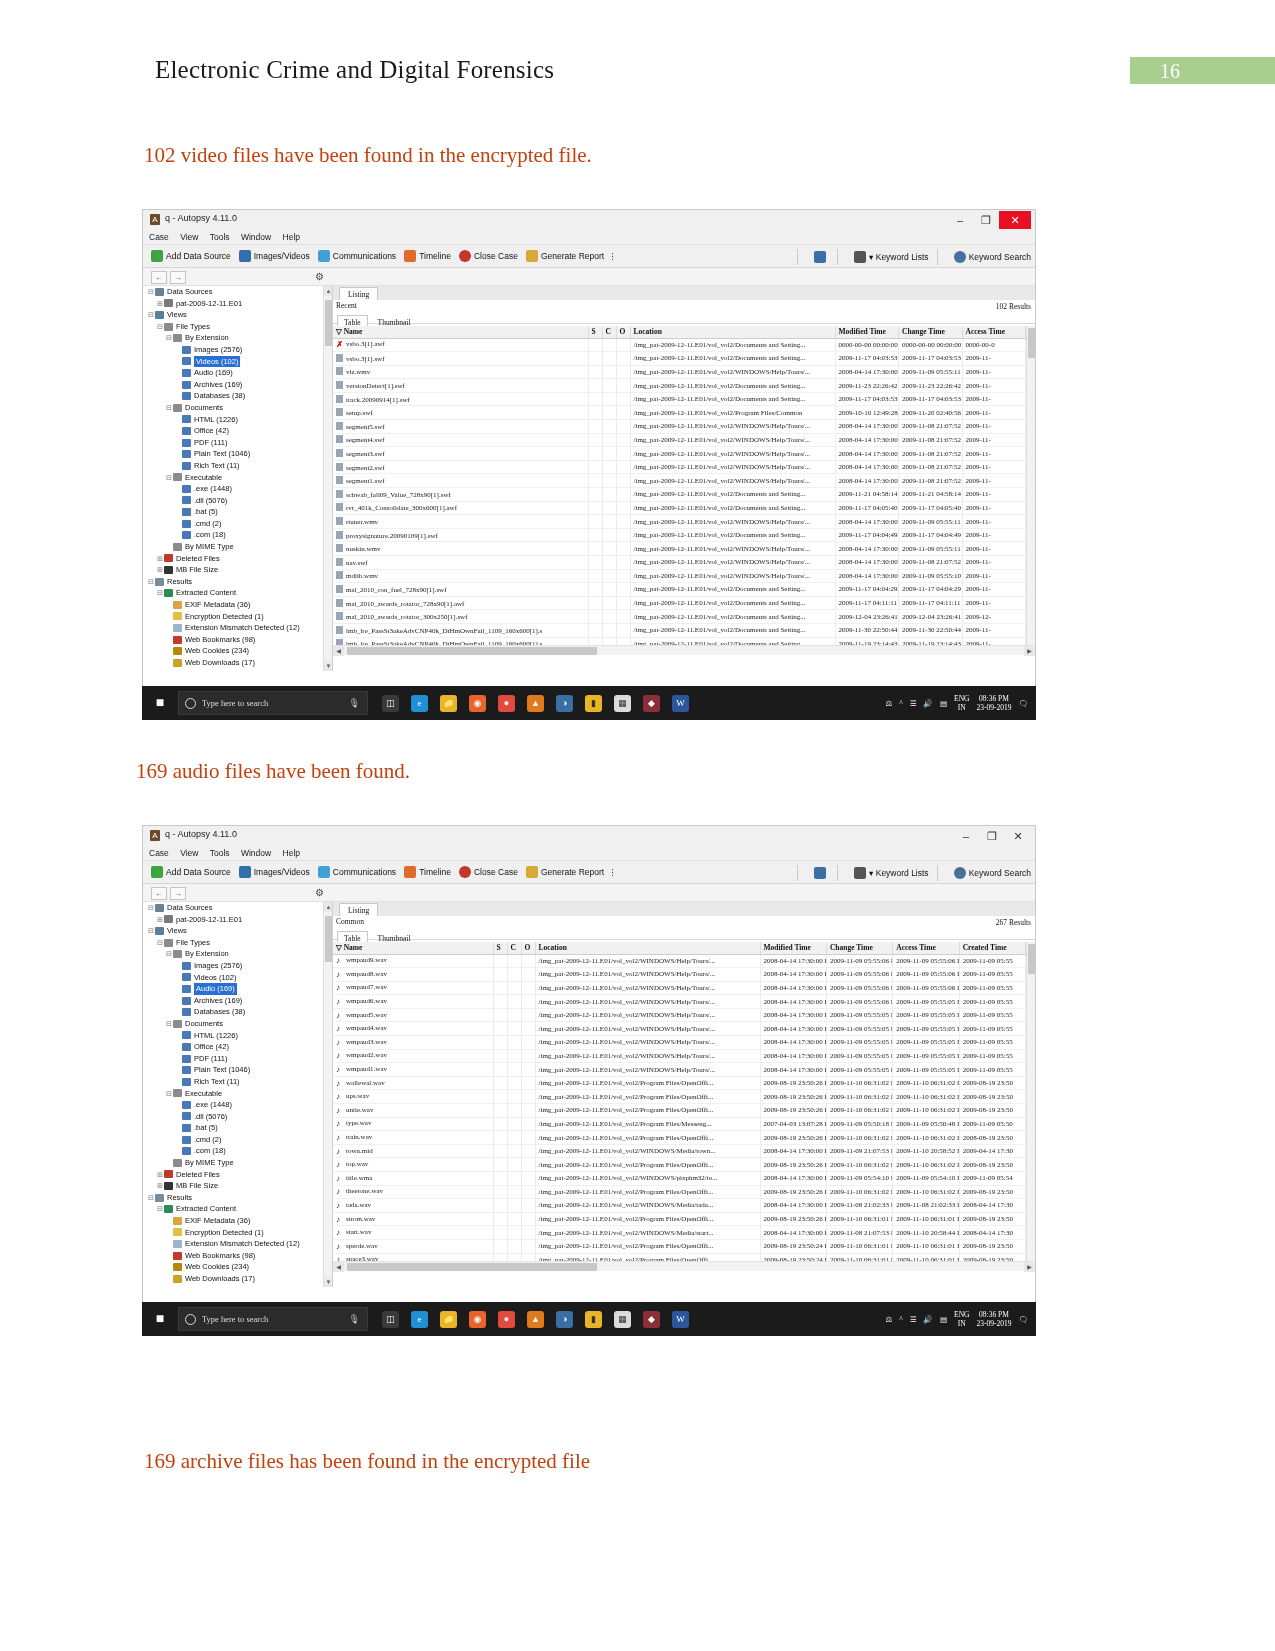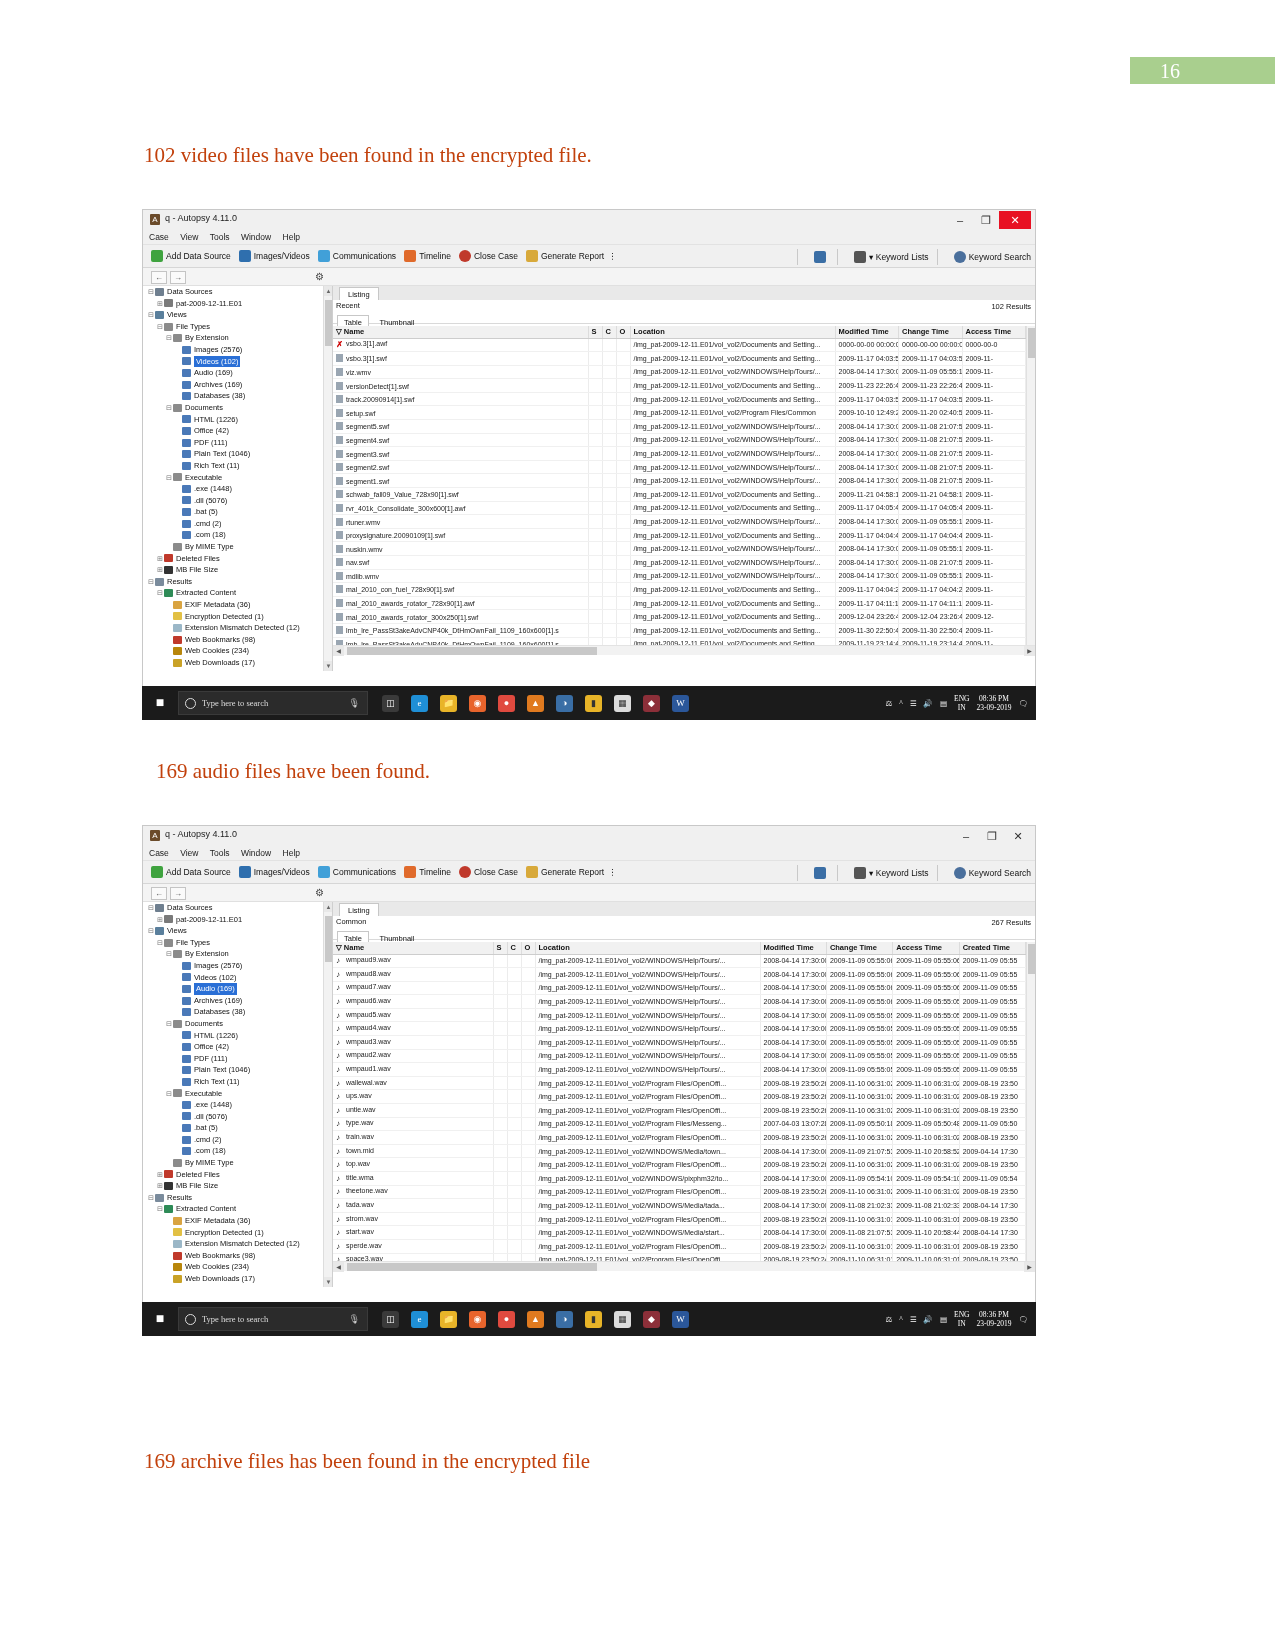--- a/index.html
+++ b/index.html
@@ -34,21 +34,21 @@
   }
 
   
   .para{
     position:absolute;
     font-family:"Liberation Serif", serif;
     font-size:21px; color:#c2410c;
     white-space:nowrap;
   }
   #para1{ left:144px; top:143px; }
-  #para2{ left:156px; top:759px; }
+  #para2{ left:136px; top:759px; }
   #para3{ left:144px; top:1449px; }
 
   
   .shot{
     position:absolute;
     background:#ffffff;
     border:1px solid #c8c8c8;
     font-family:"Liberation Sans", sans-serif;
     overflow:hidden;
   }
@@ -115,21 +115,21 @@
   .tnode.sel .tlabel{ background:#2a6fd6; color:#fff; padding:0 2px; }
 
   .treescroll{
     position:absolute; right:0; top:0; width:9px; height:100%;
     background:#f2f2f2; border-left:1px solid #ddd;
   }
   .treescroll .thumb{ position:absolute; top:14px; left:1px; width:7px; height:46px; background:#c8c8c8;}
   .treescroll .up, .treescroll .dn{ position:absolute; left:0; width:9px; height:10px; font-size:6px; text-align:center; color:#666; line-height:10px; background:#e8e8e8;}
   .treescroll .up{ top:0;} .treescroll .dn{ bottom:0;}
 
-  .listpane{ flex:1; position:relative; background:#fff; }
+  .listpane{ flex:1; position:relative; background:#fff;font-family:Liberation Serif, serif; }
   .tabstrip{ height:14px; background:#e9e9e9; position:relative; }
   .tabchip{
     position:absolute; left:6px; top:1px; height:13px; padding:0 8px;
     background:#fff; border:1px solid #c7c7c7; border-bottom:none;
     font-size:7.5px; line-height:13px; color:#111;
   }
   .crumb{ height:11px; font-size:7.5px; padding-left:3px; color:#111; line-height:11px; background:#fff;}
   .results{ position:absolute; right:4px; top:16px; font-size:7.5px; color:#111;}
   .subtabs{ height:13px; background:#fff; border-bottom:1px solid #d9d9d9; padding-left:4px; }
   .subtab{ display:inline-block; font-size:7.5px; color:#111; padding:0 6px; line-height:13px;}
@@ -192,20 +192,21 @@
   .tb-search .mic{ position:absolute; right:7px; font-size:9px; color:#ccc;}
   .tb-icons{ display:flex; align-items:center; margin-left:14px; gap:12px; }
   .tico{ width:17px; height:17px; border-radius:3px; font-size:9px; color:#fff; text-align:center; line-height:17px;}
   .tb-tray{ margin-left:auto; display:flex; align-items:center; color:#fff; font-size:7.5px; gap:7px; padding-right:8px;}
   .tray-2l{ line-height:9px; text-align:center; }
 </style>
 </head>
 <body>
 
 <div class="doc-header">
+  <div class="doc-title">Electronic Crime and Digital Forensics</div>
   <div class="page-num-box">
     <span>16</span>
   </div>
 </div>
 
 <div class="para" id="para1">102 video files have  been found in the encrypted file.</div>
 <div class="para" id="para2">169 audio files have been found.</div>
 <div class="para" id="para3">169 archive files has been found in the encrypted file</div>
 
 <div class="shot" id="shot1">

